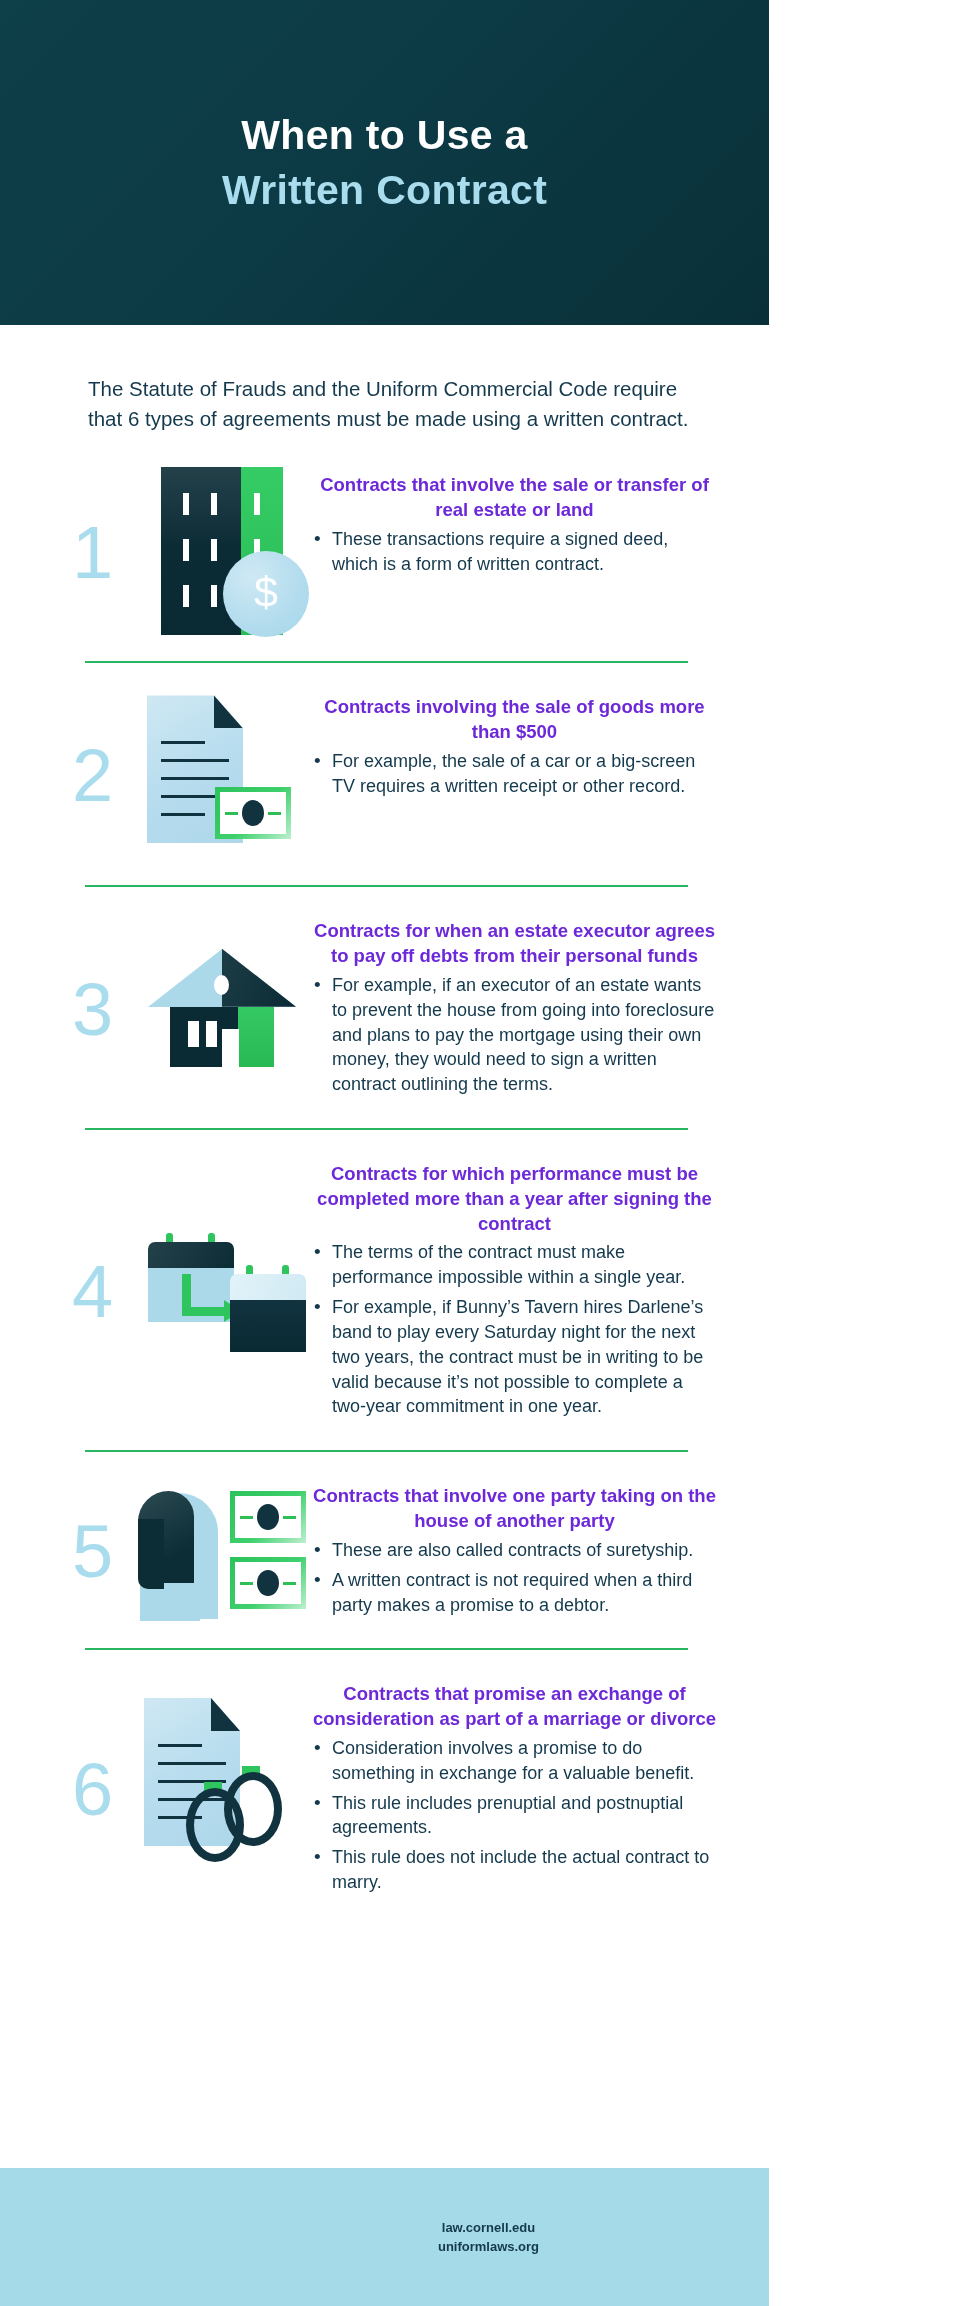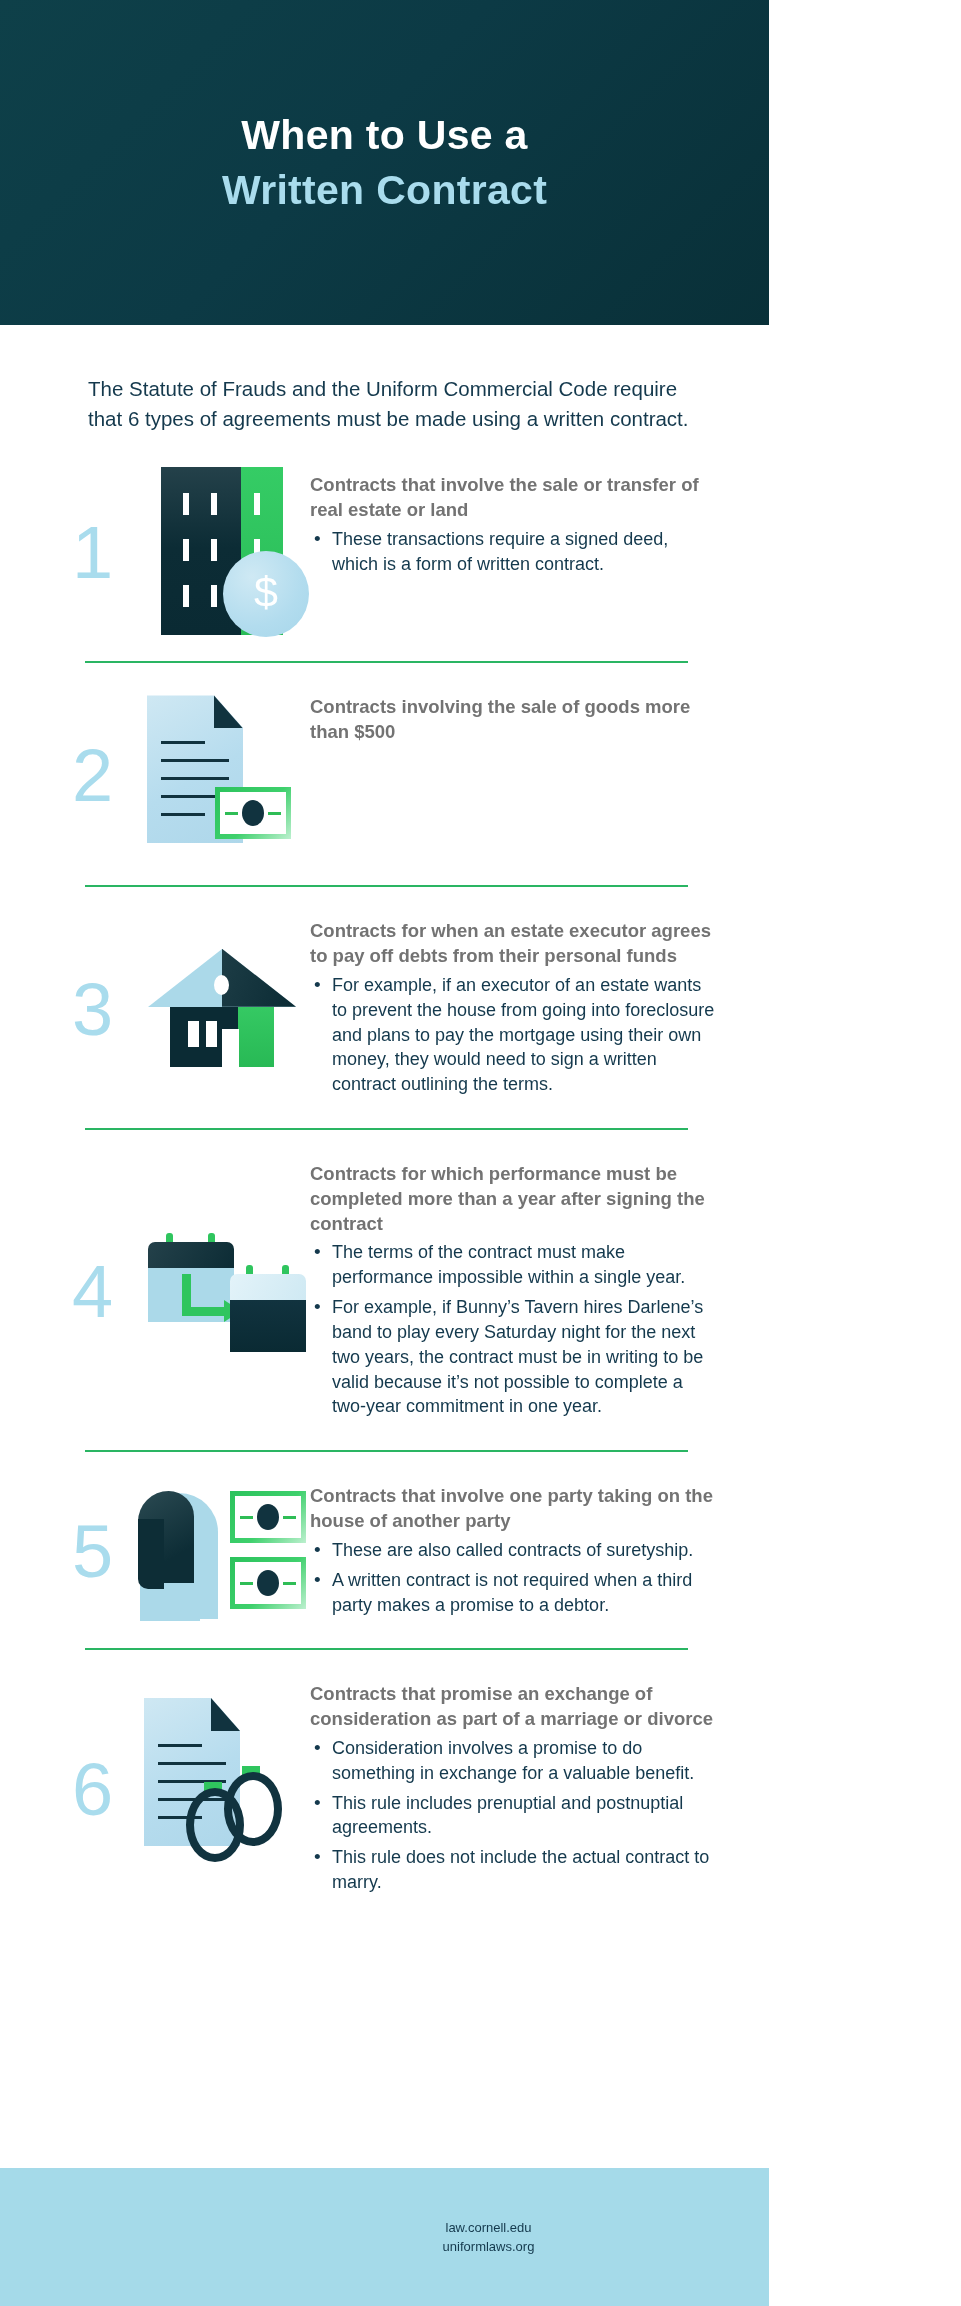--- a/index.html
+++ b/index.html
@@ -69,21 +69,22 @@
     align-items:center;
     justify-content:center;
     align-self:center;
   }
   .txt{flex:1 1 auto;padding-top:6px;padding-right:4px;}
   .txt h3{
     margin:0 0 4px 0;
     font-size:18.5px;
     font-weight:700;
     line-height:1.34;
-    color:#737373;
+    color:#6d28d9;
+    text-align:center;
   }
   .txt ul{
     margin:4px 0 0 0;
     padding:0;
     list-style:none;
   }
   .txt li{
     position:relative;
     padding-left:22px;
     margin-bottom:5px;
@@ -223,21 +224,21 @@
   .gem2{left:56px;top:6px;}
 
   .combo{display:flex;align-items:flex-end;position:relative;}
 
   
   .footer{
     position:absolute;left:0;bottom:0;width:961px;height:138px;
     background:#a5dae9;
     display:flex;flex-direction:column;align-items:center;justify-content:center;
   }
-  .footer div{font-size:13px;font-weight:400;color:#14394d;line-height:1.5;margin-left:16px;}
+  .footer div{font-size:13px;font-weight:700;color:#14394d;line-height:1.5;margin-left:16px;}
 </style>
 </head>
 <body>
 
 <div class="page">
 
   <div class="header">
     <h1>
       <span class="title-l1">When to Use a</span>
       <span class="title-l2">Written Contract</span>
@@ -294,20 +295,23 @@
             <div class="inner">
                 <div class="dash dl"></div>
                 <div class="oval"></div>
                 <div class="dash dr"></div>
               </div>
           </div>
         </div>
       </div>
       <div class="txt">
         <h3>Contracts involving the sale of goods more than $500</h3>
+        <ul>
+          <li>For example, the sale of a car or a big-screen TV requires a written receipt or other record.</li>
+        </ul>
       </div>
     </div>
 
     <div class="divider"></div>
 
     <div class="item">
       <div class="num">3</div>
       <div class="icon-wrap">
         <div class="house art">
           <div class="roofL"></div>

